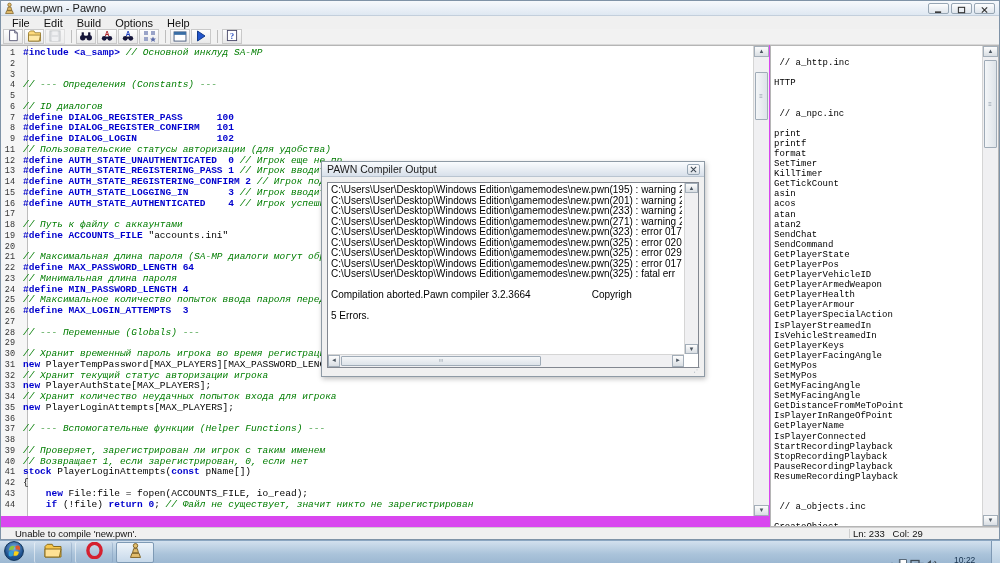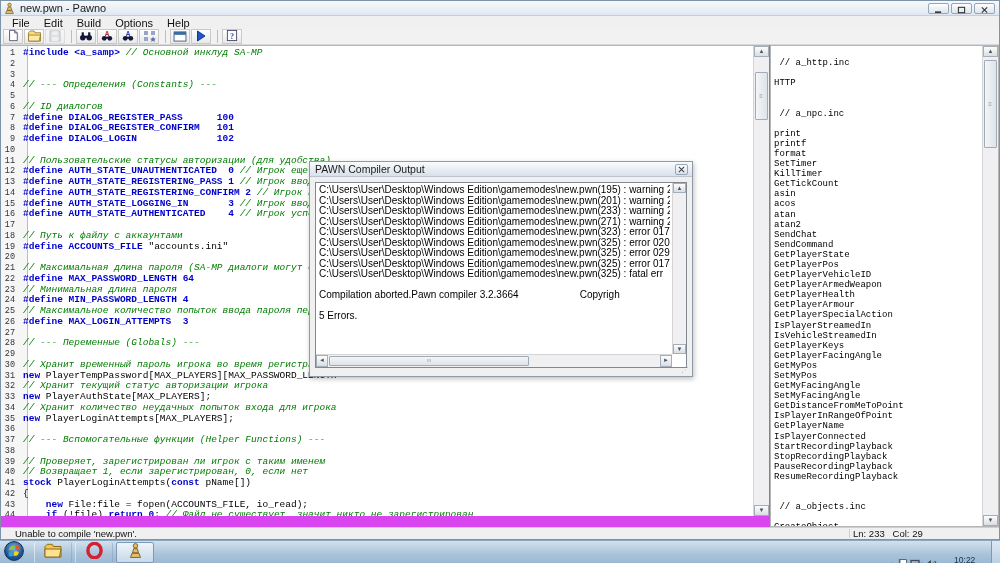--- a/index.html
+++ b/index.html
@@ -53,21 +53,21 @@
   .sb-list { position:absolute; left:3px; top:2px; right:17px; bottom:0; overflow:hidden; }
   .fn { height:10.1px; line-height:10.1px; white-space:pre; font-family:"Liberation Mono","DejaVu Sans Mono",monospace; font-size:9px; color:#000; }
 
   
   .statusbar { position:absolute; left:0; right:0; bottom:0; height:12px; background:#f0f0f0; border-top:1px solid #cfcfcf; font-size:9.5px; color:#111; }
   .st-left { position:absolute; left:3px; top:0; line-height:12px;padding-left:11px; }
   .st-pos { position:absolute; left:852px; top:0; line-height:12px; white-space:pre; }
   .st-div { position:absolute; top:1px; bottom:1px; width:1px; background:#cfcfcf; }
 
   
-  .dlg { position:absolute; left:308px; top:160px; width:384px; height:216px; background:#f0f0f0; border:1px solid #8e9aa5; box-shadow:1px 2px 5px rgba(0,0,0,.25); }
+  .dlg { position:absolute; left:320px; top:160px; width:384px; height:216px; background:#f0f0f0; border:1px solid #8e9aa5; box-shadow:1px 2px 5px rgba(0,0,0,.25); }
   .dlg-title { position:absolute; left:0; top:0; right:0; height:15px; background:linear-gradient(#fafcfe,#d8e0ea); border-bottom:1px solid #b9c4d0; display:flex; align-items:center; padding-left:5px; }
   .dlg-title-text { font-size:10.5px; color:#1a1a1a; }
   .dlg-close { position:absolute; right:4px; top:2px; width:13px; height:11px; background:linear-gradient(#fdfdfd,#dbe1e8); border:1px solid #97a6b4; border-radius:2px; display:flex; align-items:center; justify-content:center; }
   .dlg-ctl { position:absolute; left:5px; top:20px; right:5px; bottom:8px; border:1px solid #828790; background:#fff; }
   .dlg-text { position:absolute; left:3px; top:2px; right:16px; bottom:14px; overflow:hidden; }
   .cons { height:10.5px; line-height:10.5px; white-space:pre; font-family:Liberation Sans, sans-serif; font-size:10px; color:#000; }
   .dlg-vs { position:absolute; right:0; top:0; width:14px; bottom:13px; background:#f0f0f2; border-left:1px solid #d5d5d5; }
   .dlg-hs { position:absolute; left:0; bottom:0; right:14px; height:13px; background:#f0f0f2; border-top:1px solid #d5d5d5; }
   .dlg-grip { position:absolute; right:1px; bottom:1px; width:12px; height:11px; color:#9aa6b2; font-size:7px; line-height:11px; text-align:center; }
 
@@ -205,21 +205,20 @@
         <div class="code-wrap code-pad">
             <div class="cl"><span class="ln">1</span><span class="src"><span class="tk">#include &lt;a_samp&gt;</span><span class="tp"> </span><span class="tc">// Основной инклуд SA-MP</span></span></div>
             <div class="cl"><span class="ln">2</span></div>
             <div class="cl"><span class="ln">3</span><span class="src"></span></div>
             <div class="cl"><span class="ln">4</span><span class="src"><span class="tc">// --- Определения (Constants) ---</span></span></div>
             <div class="cl"><span class="ln">5</span><span class="src"></span></div>
             <div class="cl"><span class="ln">6</span><span class="src"><span class="tc">// ID диалогов</span></span></div>
             <div class="cl"><span class="ln">7</span><span class="src"><span class="tk">#define DIALOG_REGISTER_PASS</span><span class="tp">      </span><span class="tn">100</span></span></div>
             <div class="cl"><span class="ln">8</span><span class="src"><span class="tk">#define DIALOG_REGISTER_CONFIRM</span><span class="tp">   </span><span class="tn">101</span></span></div>
             <div class="cl"><span class="ln">9</span><span class="src"><span class="tk">#define DIALOG_LOGIN</span><span class="tp">              </span><span class="tn">102</span></span></div>
-            <div class="cl"><span class="ln">10</span><span class="src"></span></div>
             <div class="cl"><span class="ln">11</span><span class="src"><span class="tc">// Пользовательские статусы авторизации (для удобства)</span></span></div>
             <div class="cl"><span class="ln">12</span><span class="src"><span class="tk">#define AUTH_STATE_UNAUTHENTICATED</span><span class="tp">  </span><span class="tn">0</span><span class="tp"> </span><span class="tc">// Игрок еще не пр</span></span></div>
             <div class="cl"><span class="ln">13</span><span class="src"><span class="tk">#define AUTH_STATE_REGISTERING_PASS</span><span class="tp"> </span><span class="tn">1</span><span class="tp"> </span><span class="tc">// Игрок вводит па</span></span></div>
             <div class="cl"><span class="ln">14</span><span class="src"><span class="tk">#define AUTH_STATE_REGISTERING_CONFIRM</span><span class="tp"> </span><span class="tn">2</span><span class="tp"> </span><span class="tc">// Игрок подтв</span></span></div>
             <div class="cl"><span class="ln">15</span><span class="src"><span class="tk">#define AUTH_STATE_LOGGING_IN</span><span class="tp">       </span><span class="tn">3</span><span class="tp"> </span><span class="tc">// Игрок вводит па</span></span></div>
             <div class="cl"><span class="ln">16</span><span class="src"><span class="tk">#define AUTH_STATE_AUTHENTICATED</span><span class="tp">    </span><span class="tn">4</span><span class="tp"> </span><span class="tc">// Игрок успешно а</span></span></div>
             <div class="cl"><span class="ln">17</span><span class="src"></span></div>
             <div class="cl"><span class="ln">18</span><span class="src"><span class="tc">// Путь к файлу с аккаунтами</span></span></div>
             <div class="cl"><span class="ln">19</span><span class="src"><span class="tk">#define ACCOUNTS_FILE</span><span class="tp"> </span><span class="ts">"accounts.ini"</span></span></div>
             <div class="cl"><span class="ln">20</span><span class="src"></span></div>

